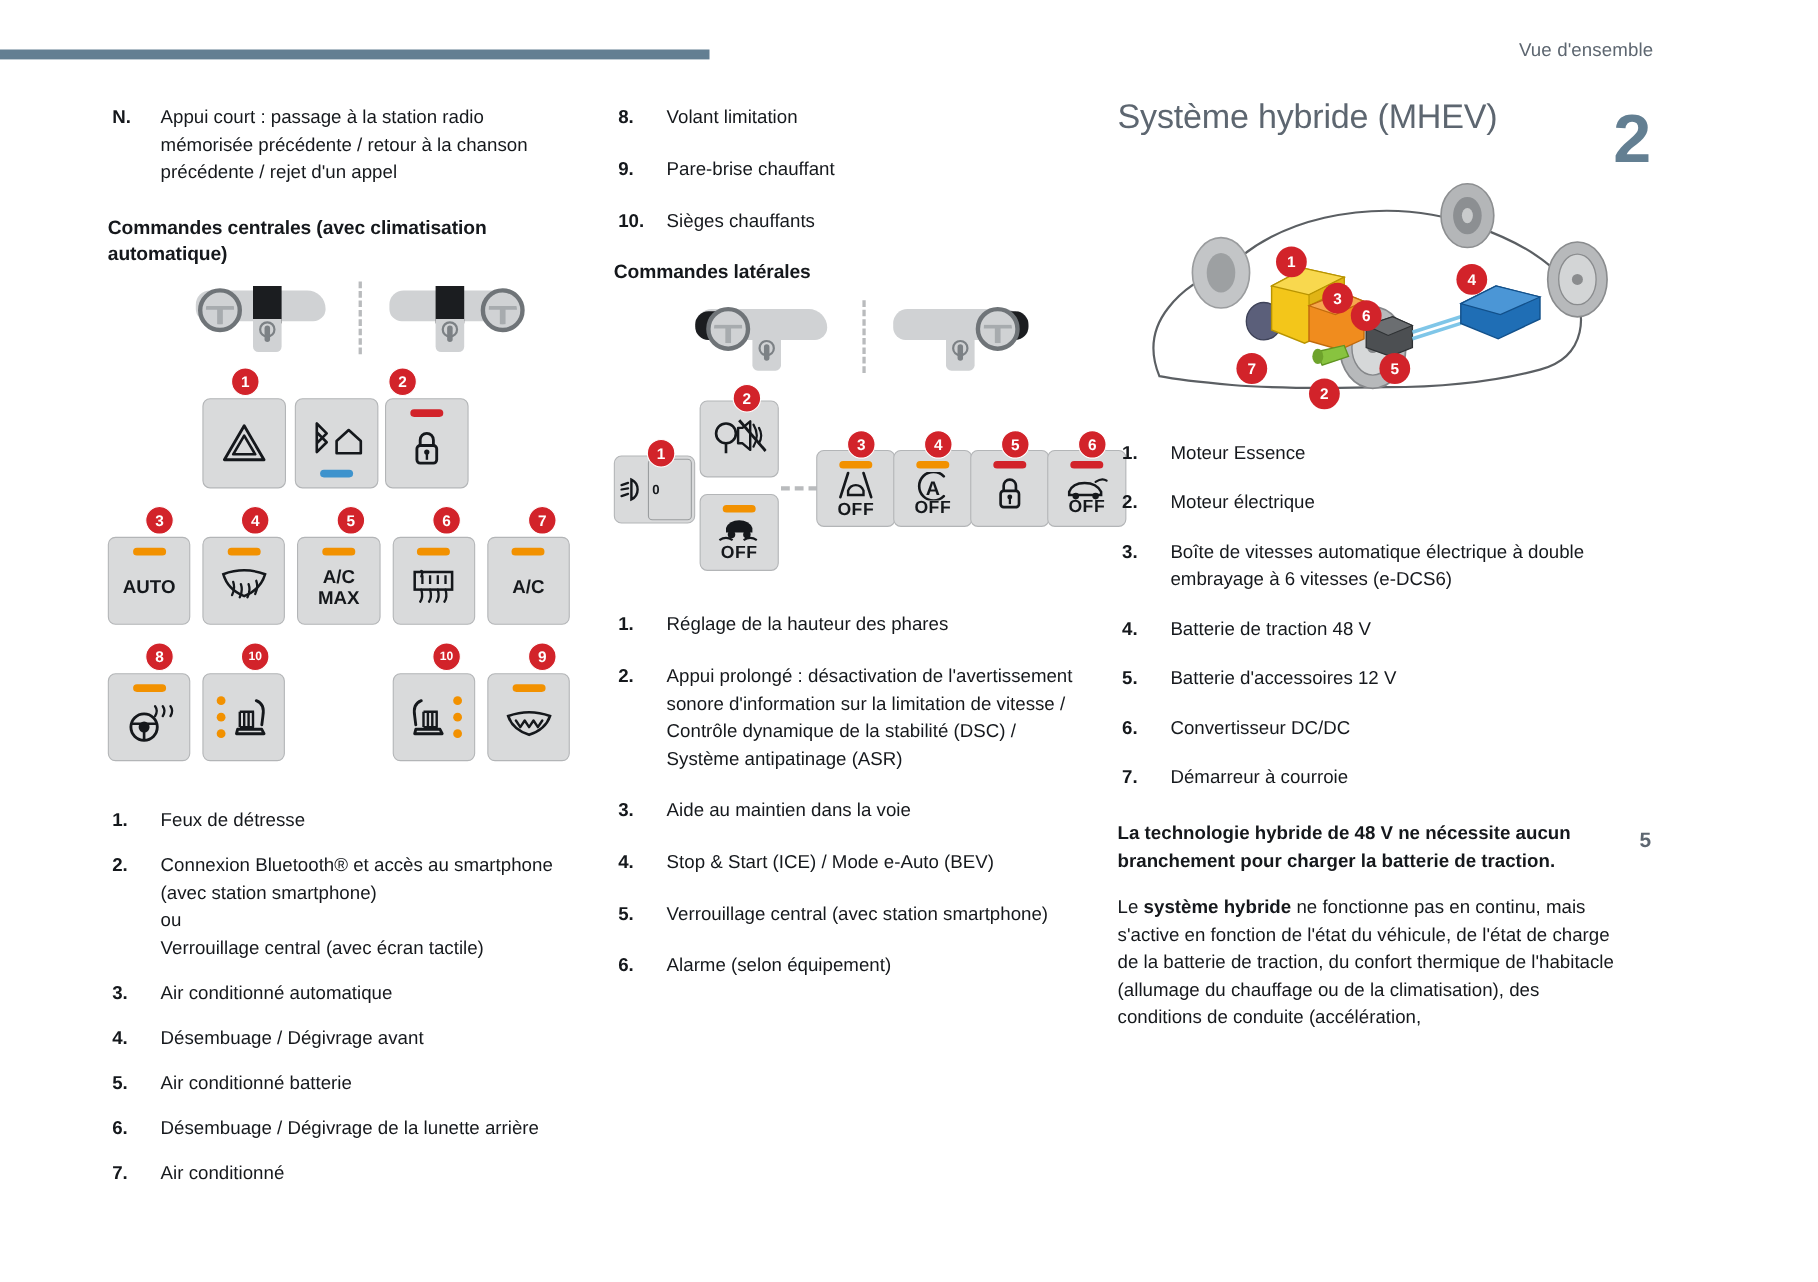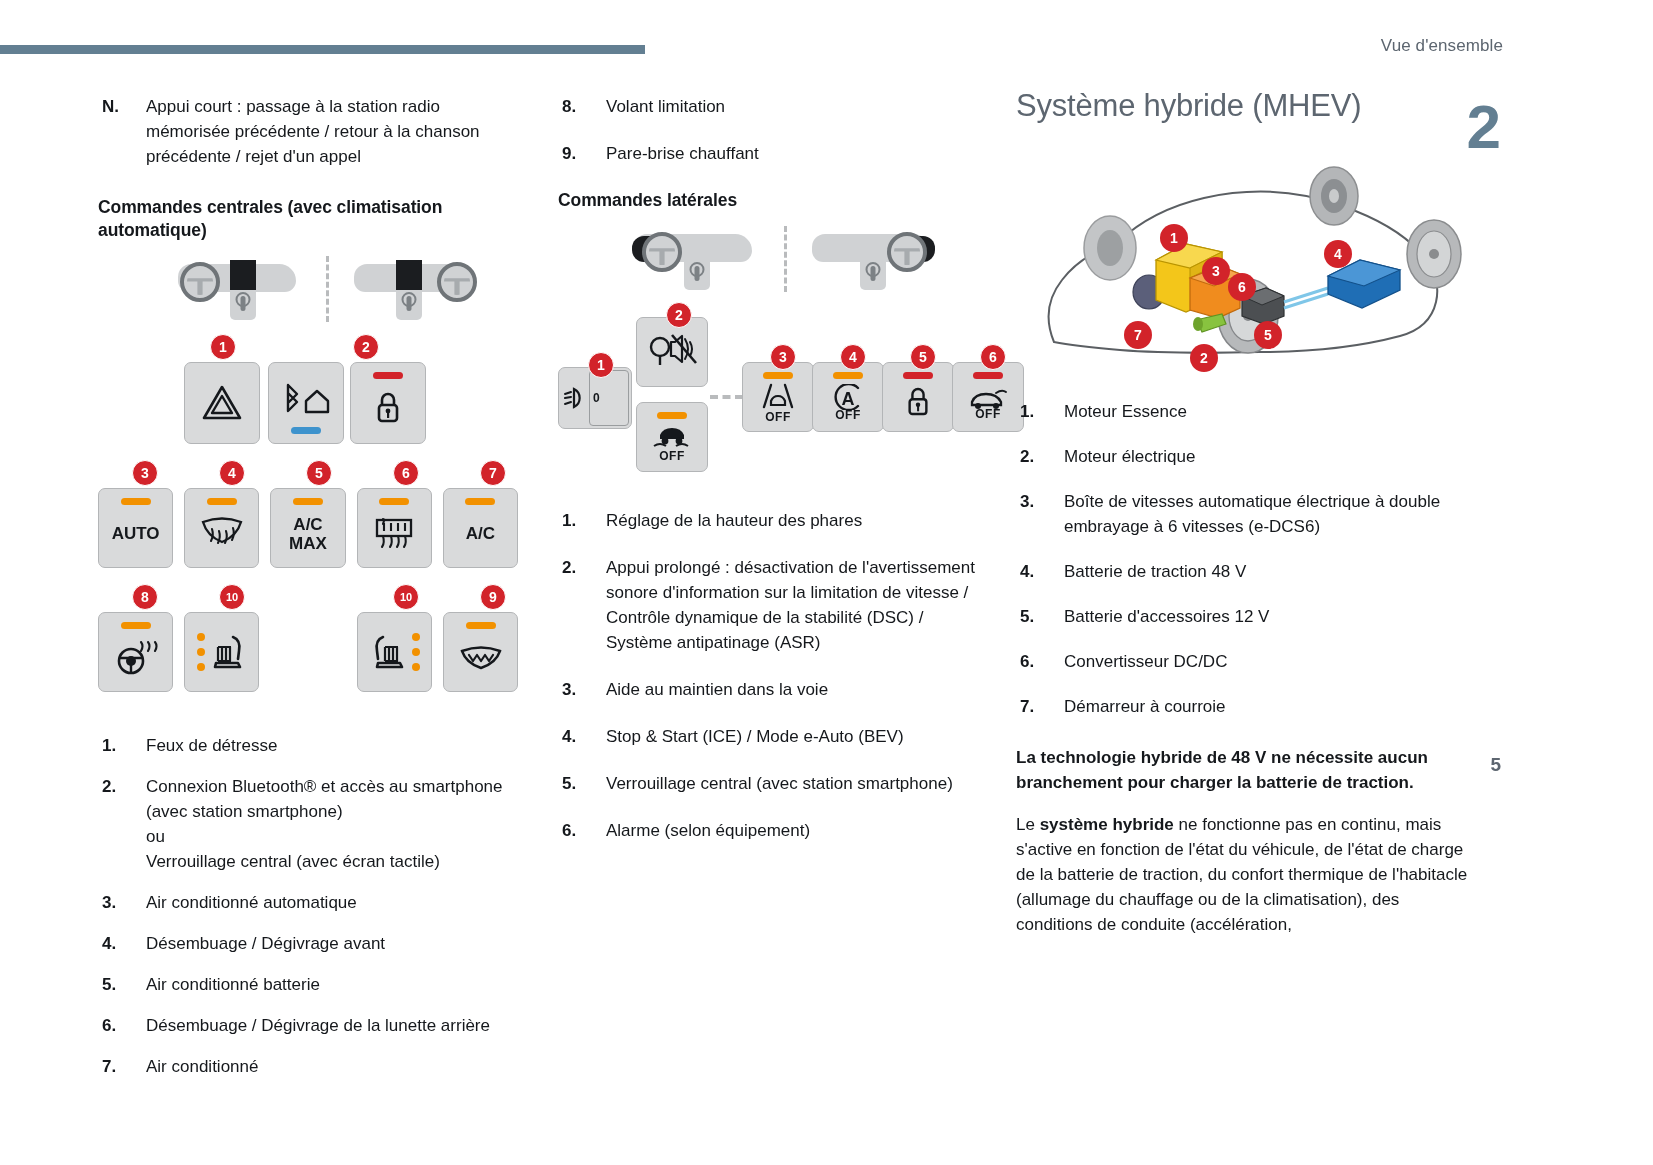--- a/index.html
+++ b/index.html
@@ -126,21 +126,21 @@
     border-left: 3px dashed #b9bbbd;
   }
 
   
   .row { position: relative; display: flex; align-items: flex-end; }
 
   
   .car-fig { position: relative; width: 455px; height: 260px; margin-top: 6px; }
 
   svg { display: block; }
-  .lbl-off { font-weight: bold; font-size: 12px; letter-spacing: .5px; margin-top: 1px; }
+  .lbl-off { font-weight: bold; font-size: 16px; letter-spacing: .5px; margin-top: 1px; }
 </style>
 </head>
 <body>
 
 <div class="page">
 
   <div class="header-bar"></div>
   <div class="header-title">Vue d'ensemble</div>
   <div class="chapter-num">2</div>
   <div class="page-num">5</div>
@@ -320,20 +320,24 @@
   <div class="col col-2">
 
     <ol class="num-list" style="margin-top:0;">
       <li class="num-item" style="margin-bottom:22px;">
           <span class="marker">8.</span>
           <span class="txt">Volant limitation</span>
         </li>
       <li class="num-item" style="margin-bottom:22px;">
           <span class="marker">9.</span>
           <span class="txt">Pare-brise chauffant</span>
+        </li>
+      <li class="num-item" style="margin-bottom:22px;">
+          <span class="marker">10.</span>
+          <span class="txt">Sièges chauffants</span>
         </li>
     </ol>
 
     <h2 class="sec-title" style="margin-top:16px;">Commandes latérales</h2>
 
     <div class="wheels" style="margin-left:74px;width:300px;">
       <div class="wheel-unit" style="left:0;">
         <div class="dash-bar" style="left:2px;"></div>
         <div class="blk" style="left:0;width:22px;height:26px;top:6px;border-radius:12px 0 0 12px;"></div>
         <div class="sw-ring" style="left:10px;">

